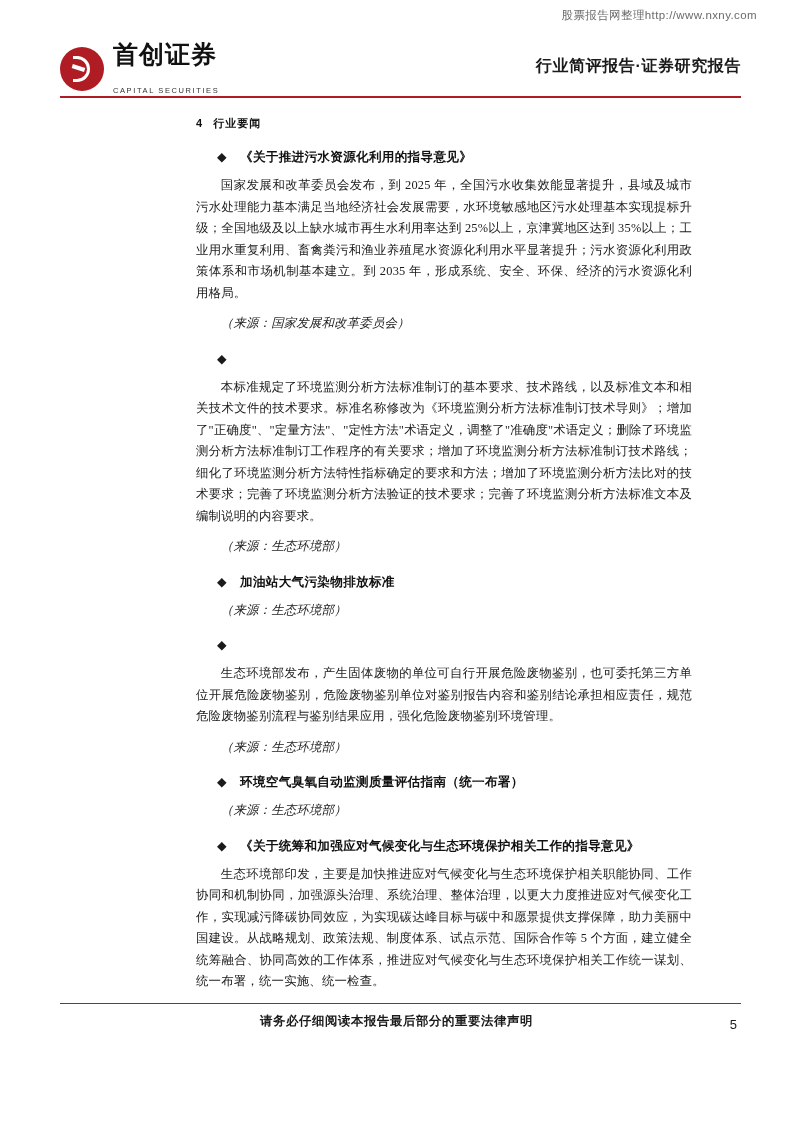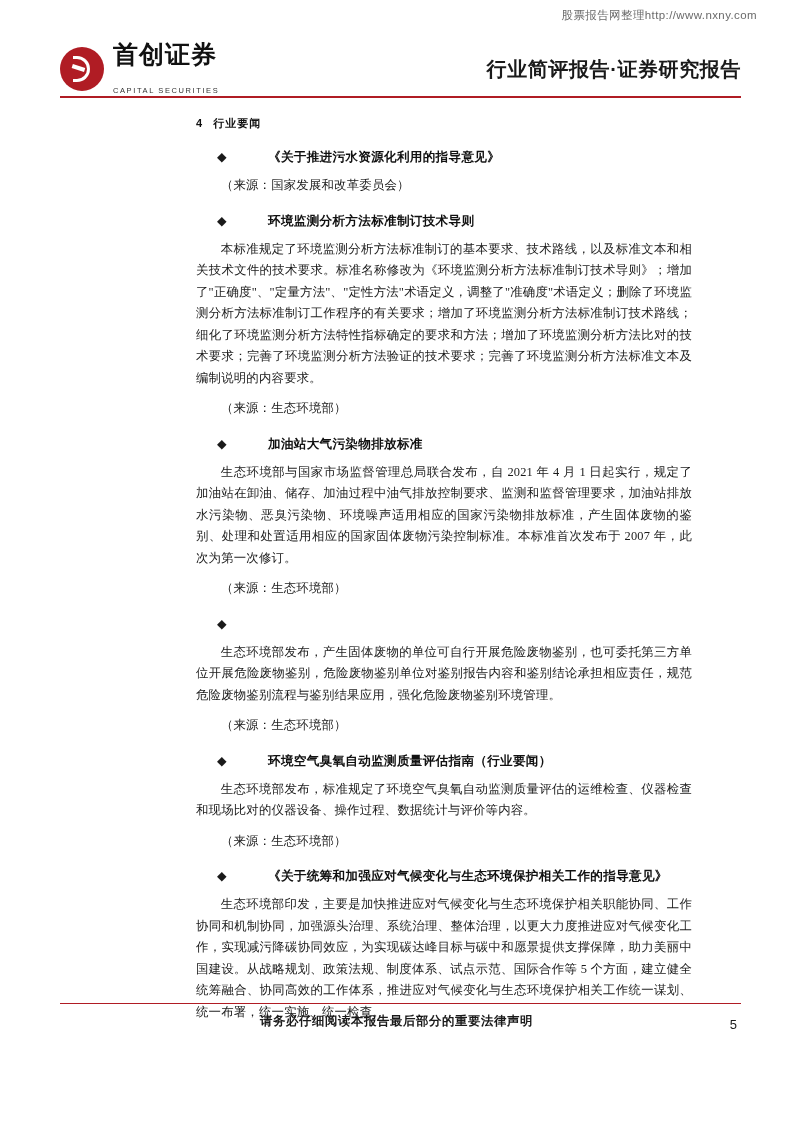--- a/index.html
+++ b/index.html
@@ -82,21 +82,21 @@
     font-family: "Liberation Sans", sans-serif;
     font-size: 7.5px;
     color: #333;
     letter-spacing: 1.6px;
     margin-top: 18px;
   }
   .header-right {
     position: absolute;
     right: 0; top: 14px;
     font-family: "Liberation Sans", sans-serif;
-    font-size: 20px;
+    font-size: 16px;
     font-weight: bold;
     color: #1a1a1a;
     letter-spacing: 0.6px;
   }
   .header-rule {
     position: absolute;
     top: 96px; left: 60px; right: 52px;
     height: 0;
     border-top: 2.2px solid #b01c24;
   }
@@ -135,39 +135,39 @@
     display: inline-block;
     transform: scale(1.25);
   }
   .bullet-title {
     font-family: "Liberation Serif", serif;
     font-weight: bold;
     font-size: 12.6px;
     color: #111;
     line-height: 20px;
     letter-spacing: 0.3px;
-    margin-left: 28px;
   }
   p.para {
     margin: 0 0 9px 0;
     font-size: 12.4px;
     line-height: 21.5px;
     color: #1a1a1a;
     text-align: justify;
     text-justify: inter-ideograph;
     text-indent: 2em;
     letter-spacing: 0.2px;
   }
   p.source {
     margin: 8px 0 14px 0;
     font-size: 12.4px;
     line-height: 21.5px;
     color: #1a1a1a;
     text-indent: 2em;
     letter-spacing: 0.2px;
+    font-style: italic;
   }
 
   
   .footer-rule {
     position: absolute;
     bottom: 62px; left: 60px; right: 52px;
     height: 0;
     border-top: 1.6px solid #b01c24;
   }
   .footer-text {
@@ -210,47 +210,45 @@
   <div class="content">
 
     <div class="section-title">
       <span class="num">4</span><span>行业要闻</span>
     </div>
 
     <div class="bullet-row">
       <div class="dia"><span>◆</span></div>
       <div class="bullet-title">《关于推进污水资源化利用的指导意见》</div>
     </div>
+    <p class="para">国家发展和改革委员会发布，到 2025 年，全国污水收集效能显著提升，县域及城市污水处理能力基本满足当地经济社会发展需要，水环境敏感地区污水处理基本实现提标升级；全国地级及以上缺水城市再生水利用率达到 25%以上，京津冀地区达到 35%以上；工业用水重复利用、畜禽粪污和渔业养殖尾水资源化利用水平显著提升；污水资源化利用政策体系和市场机制基本建立。到 2035 年，形成系统、安全、环保、经济的污水资源化利用格局。</p>
     <p class="source">（来源：国家发展和改革委员会）</p>
 
     <div class="bullet-row">
       <div class="dia"><span>◆</span></div>
-      <div class="bullet-title">环境监测分析方法标准制订技术导则</div>
     </div>
     <p class="para">本标准规定了环境监测分析方法标准制订的基本要求、技术路线，以及标准文本和相关技术文件的技术要求。标准名称修改为《环境监测分析方法标准制订技术导则》；增加了"正确度"、"定量方法"、"定性方法"术语定义，调整了"准确度"术语定义；删除了环境监测分析方法标准制订工作程序的有关要求；增加了环境监测分析方法标准制订技术路线；细化了环境监测分析方法特性指标确定的要求和方法；增加了环境监测分析方法比对的技术要求；完善了环境监测分析方法验证的技术要求；完善了环境监测分析方法标准文本及编制说明的内容要求。</p>
     <p class="source">（来源：生态环境部）</p>
 
     <div class="bullet-row">
       <div class="dia"><span>◆</span></div>
       <div class="bullet-title">加油站大气污染物排放标准</div>
     </div>
-    <p class="para">生态环境部与国家市场监督管理总局联合发布，自 2021 年 4 月 1 日起实行，规定了加油站在卸油、储存、加油过程中油气排放控制要求、监测和监督管理要求，加油站排放水污染物、恶臭污染物、环境噪声适用相应的国家污染物排放标准，产生固体废物的鉴别、处理和处置适用相应的国家固体废物污染控制标准。本标准首次发布于 2007 年，此次为第一次修订。</p>
     <p class="source">（来源：生态环境部）</p>
 
     <div class="bullet-row">
       <div class="dia"><span>◆</span></div>
     </div>
     <p class="para">生态环境部发布，产生固体废物的单位可自行开展危险废物鉴别，也可委托第三方单位开展危险废物鉴别，危险废物鉴别单位对鉴别报告内容和鉴别结论承担相应责任，规范危险废物鉴别流程与鉴别结果应用，强化危险废物鉴别环境管理。</p>
     <p class="source">（来源：生态环境部）</p>
 
     <div class="bullet-row">
       <div class="dia"><span>◆</span></div>
-      <div class="bullet-title">环境空气臭氧自动监测质量评估指南（行业要闻）</div>
-    </div>
-    <p class="para">生态环境部发布，标准规定了环境空气臭氧自动监测质量评估的运维检查、仪器检查和现场比对的仪器设备、操作过程、数据统计与评价等内容。</p>
+      <div class="bullet-title">环境空气臭氧自动监测质量评估指南（统一布署）</div>
+    </div>
     <p class="source">（来源：生态环境部）</p>
 
     <div class="bullet-row">
       <div class="dia"><span>◆</span></div>
       <div class="bullet-title">《关于统筹和加强应对气候变化与生态环境保护相关工作的指导意见》</div>
     </div>
     <p class="para">生态环境部印发，主要是加快推进应对气候变化与生态环境保护相关职能协同、工作协同和机制协同，加强源头治理、系统治理、整体治理，以更大力度推进应对气候变化工作，实现减污降碳协同效应，为实现碳达峰目标与碳中和愿景提供支撑保障，助力美丽中国建设。从战略规划、政策法规、制度体系、试点示范、国际合作等 5 个方面，建立健全统筹融合、协同高效的工作体系，推进应对气候变化与生态环境保护相关工作统一谋划、统一布署，统一实施、统一检查。</p>
 
   </div>
 

